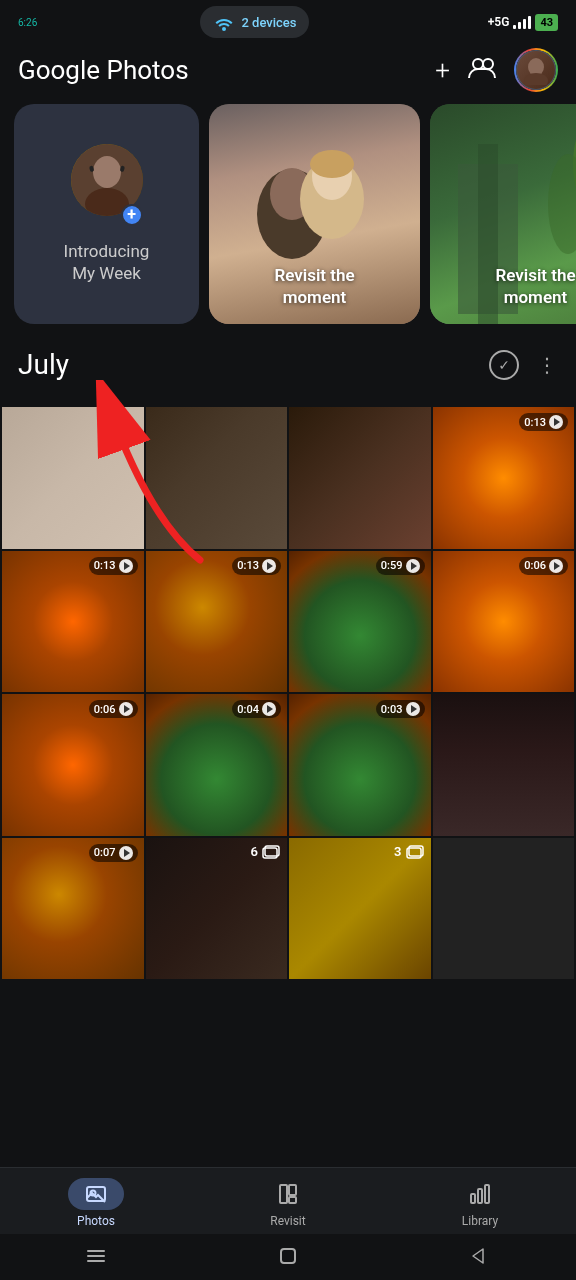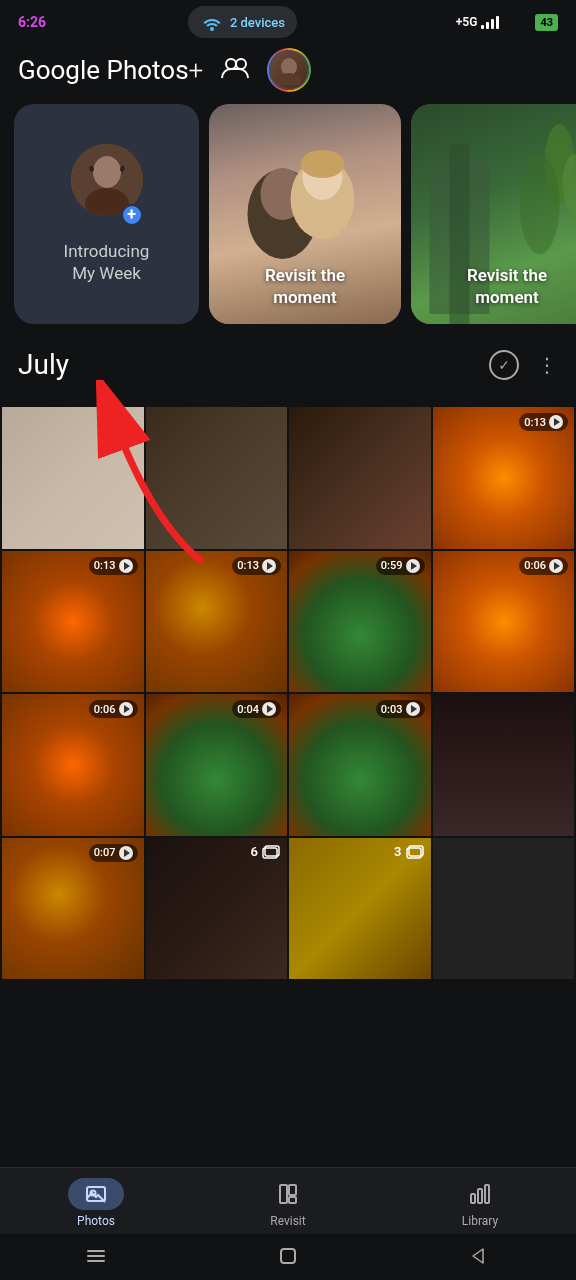--- a/index.html
+++ b/index.html
@@ -16,23 +16,23 @@
 
     
     .status-bar {
       display: flex;
       justify-content: space-between;
       align-items: center;
       padding: 10px 18px 6px 18px;
       height: 40px;
     }
     .status-time {
-      font-size: 14px;
-      font-weight: 700;
-      color: #d946ef;
+      font-size: 10px;
+      font-weight: 400;
+      color: #14b8a6;
     }
     .status-center {
       display: flex;
       align-items: center;
       gap: 6px;
       background: #2a2d31;
       border-radius: 20px;
       padding: 4px 12px;
     }
     .status-devices {
@@ -56,27 +56,27 @@
       background: #fff;
       border-radius: 1px;
     }
     .battery-box {
       background: #4caf50;
       border-radius: 3px;
       padding: 2px 5px;
       font-size: 11px;
       font-weight: 700;
       color: #000;
-      margin-left: 32px;
     }
 
     
     .header {
       display: flex;
       align-items: center;
+      justify-content: space-between;
       padding: 8px 18px 12px 18px;
     }
     .header-title {
       font-size: 26px;
       font-weight: 400;
       color: #fff;
     }
     .header-title span.google {
       font-weight: 400;
     }
@@ -127,21 +127,21 @@
       cursor: pointer;
     }
     .highlight-card.first {
       width: 185px;
       height: 220px;
       background: #2d3240;
       flex-shrink: 0;
     }
     .highlight-card.second,
     .highlight-card.third {
-      width: 192px;
+      width: 211px;
       height: 220px;
       flex-shrink: 0;
     }
     .highlight-card.second {
       background: linear-gradient(180deg, #3a3530 0%, #6b5a4e 50%, #8b7060 100%);
     }
     .highlight-card.third {
       background: linear-gradient(180deg, #2a4a2a 0%, #3a6a3a 50%, #5a8a5a 100%);
     }
 

